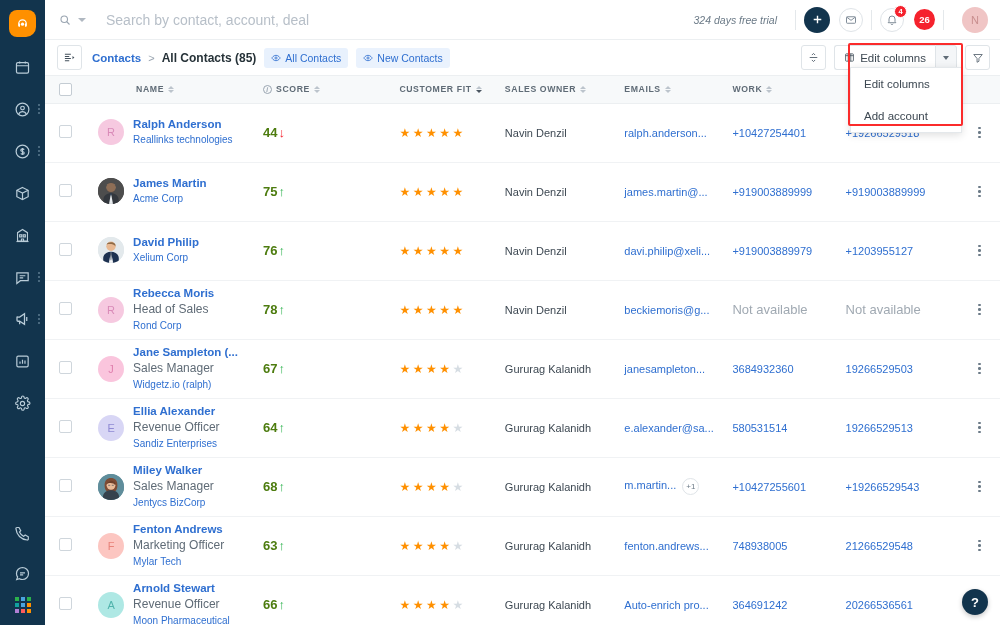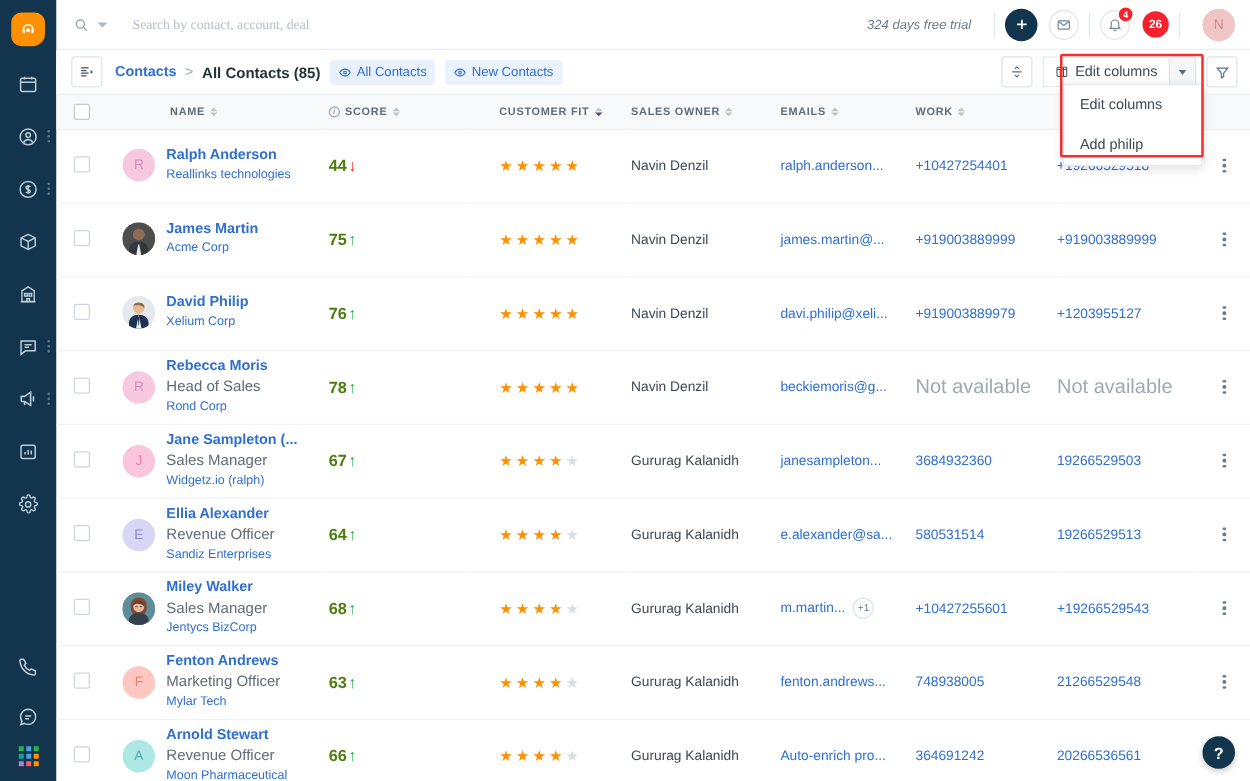--- a/index.html
+++ b/index.html
@@ -51,23 +51,23 @@
     border-bottom: 1px solid #eceff1; padding: 0 12px 0 14px;
     background: #fff; flex: 0 0 40px;
   }
   .search-wrap { display: flex; align-items: center; gap: 6px; flex: 1; }
   .search-icon { color: #9aa5b1; display:flex; }
   .search-caret {
     width: 0; height: 0; border-left: 4px solid transparent; border-right: 4px solid transparent;
     border-top: 4px solid #b0b8c1; margin-left: 1px;
   }
   .search-input {
-    border: none; outline: none; font-size: 11px; color: #2c3e50;
+    border: none; outline: none; font-size: 14px; color: #2c3e50;
     background: transparent; width: 320px; margin-left: 14px;
-    font-family: Liberation Serif, serif;
+    font-family: Liberation Sans, sans-serif;
   }
   .search-input::placeholder { color: #b7bfc8; }
   .trial-text { font-size: 10.5px; color: #6b7a87; font-style: italic; margin-right: 10px; white-space: nowrap; }
   .topdiv { width:1px; height:20px; background:#e4e8eb; margin:0 8px; }
   .add-fab {
     width: 26px; height: 26px; border-radius: 50%; background: #12344d;
     display: flex; align-items: center; justify-content: center; color: #fff; cursor: pointer;
     flex: 0 0 26px;
   }
   .circ-btn {
@@ -179,21 +179,21 @@
   .n-org { font-size: 10px; color: #2f6fd0; cursor: pointer; line-height: 1.45; }
   .score { display: flex; align-items: center; }
   .score .v { font-size: 13px; font-weight: bold; color: #4d7c0f; }
   .arr { font-size: 13px; line-height: 1; margin-left: 1px; font-weight: bold; }
   .arr.up { color: #2bb24c; }
   .arr.dnr { color: #f5222d; }
   .stars { letter-spacing: 2.5px; font-size: 12px; }
   .st-on { color: #ff9000; }
   .st-off { color: #d6dde3; }
   .lnk { color: #2f6fd0; font-size: 11px; cursor: pointer; }
-  .muted { color: #a0a9b2; font-size: 16px; margin-top: 28px; }
+  .muted { color: #a0a9b2; font-size: 13px; margin-top: 28px; }
   .plus-n {
     display: inline-flex; align-items: center; justify-content: center;
     width: 17px; height: 17px; border-radius: 50%; border: 1px solid #dfe4e8;
     font-size: 8px; color: #6b7a87; margin-left: 6px; vertical-align: middle; cursor: pointer;
   }
   .kebab { display: flex; flex-direction: column; gap: 2px; align-items: center; cursor: pointer; }
   .kebab i { width: 2.5px; height: 2.5px; background: #6b7a87; border-radius: 50%; display:block; }
 
   .help-fab {
     position: absolute; right: 12px; bottom: 10px; width: 26px; height: 26px;
@@ -416,21 +416,21 @@
       <span class="tool-gap"></span>
 
       <div class="icon-sq">
         <svg width="12" height="12" viewBox="0 0 24 24" fill="none" stroke="#5f6b76" stroke-width="1.8">
           <path d="M3.5 5h17l-6.6 8v5.5l-3.8 2V13z"></path>
         </svg>
       </div>
 
       <div class="dropdown" style="left:805px; top:27px;">
         <div class="item">Edit columns</div>
-        <div class="item">Add philip</div>
+        <div class="item">Add account</div>
       </div>
       <div class="redbox" style="left:803px; top:3px; width:115px; height:83px;"></div>
     </div>
 
     <div class="tbl-wrap">
       <table class="grid">
         <colgroup>
           <col style="width:38px">
             <col style="width:170px">
             <col style="width:115px">

